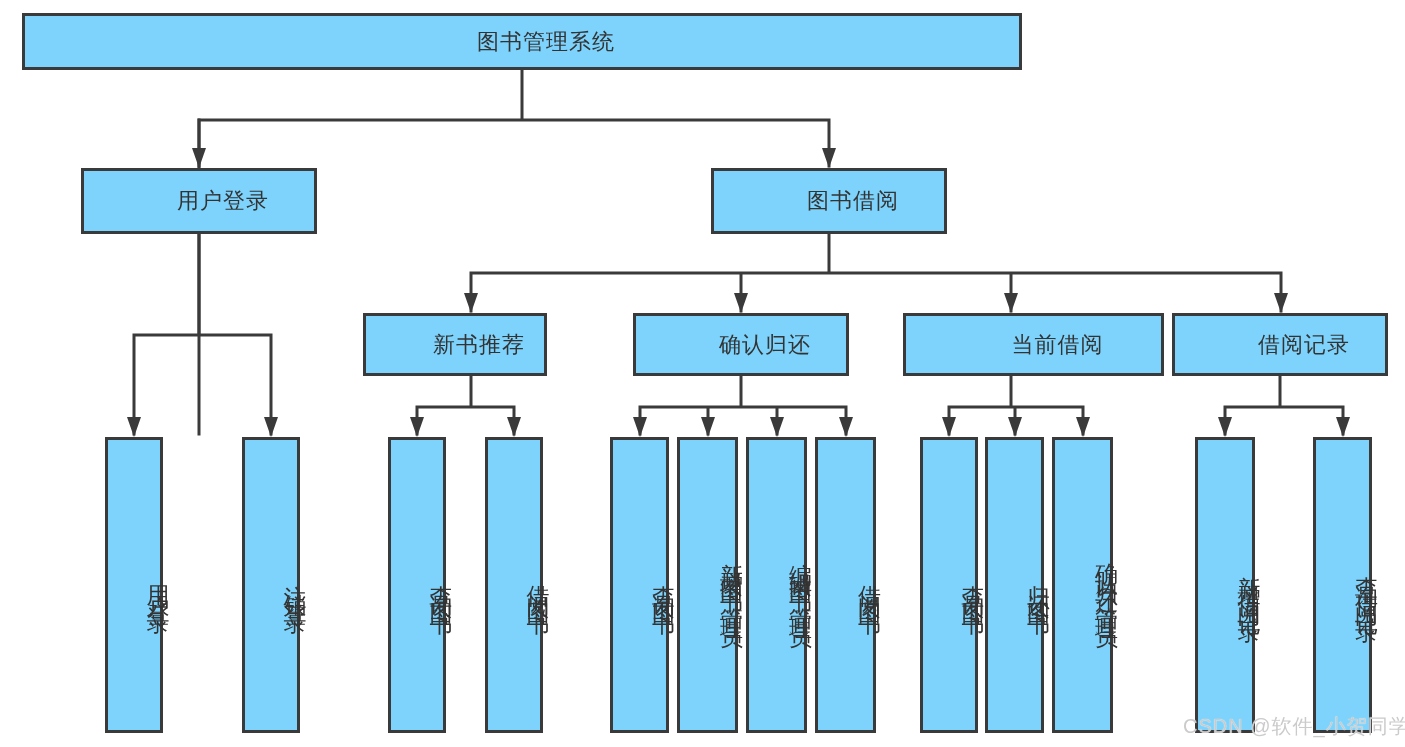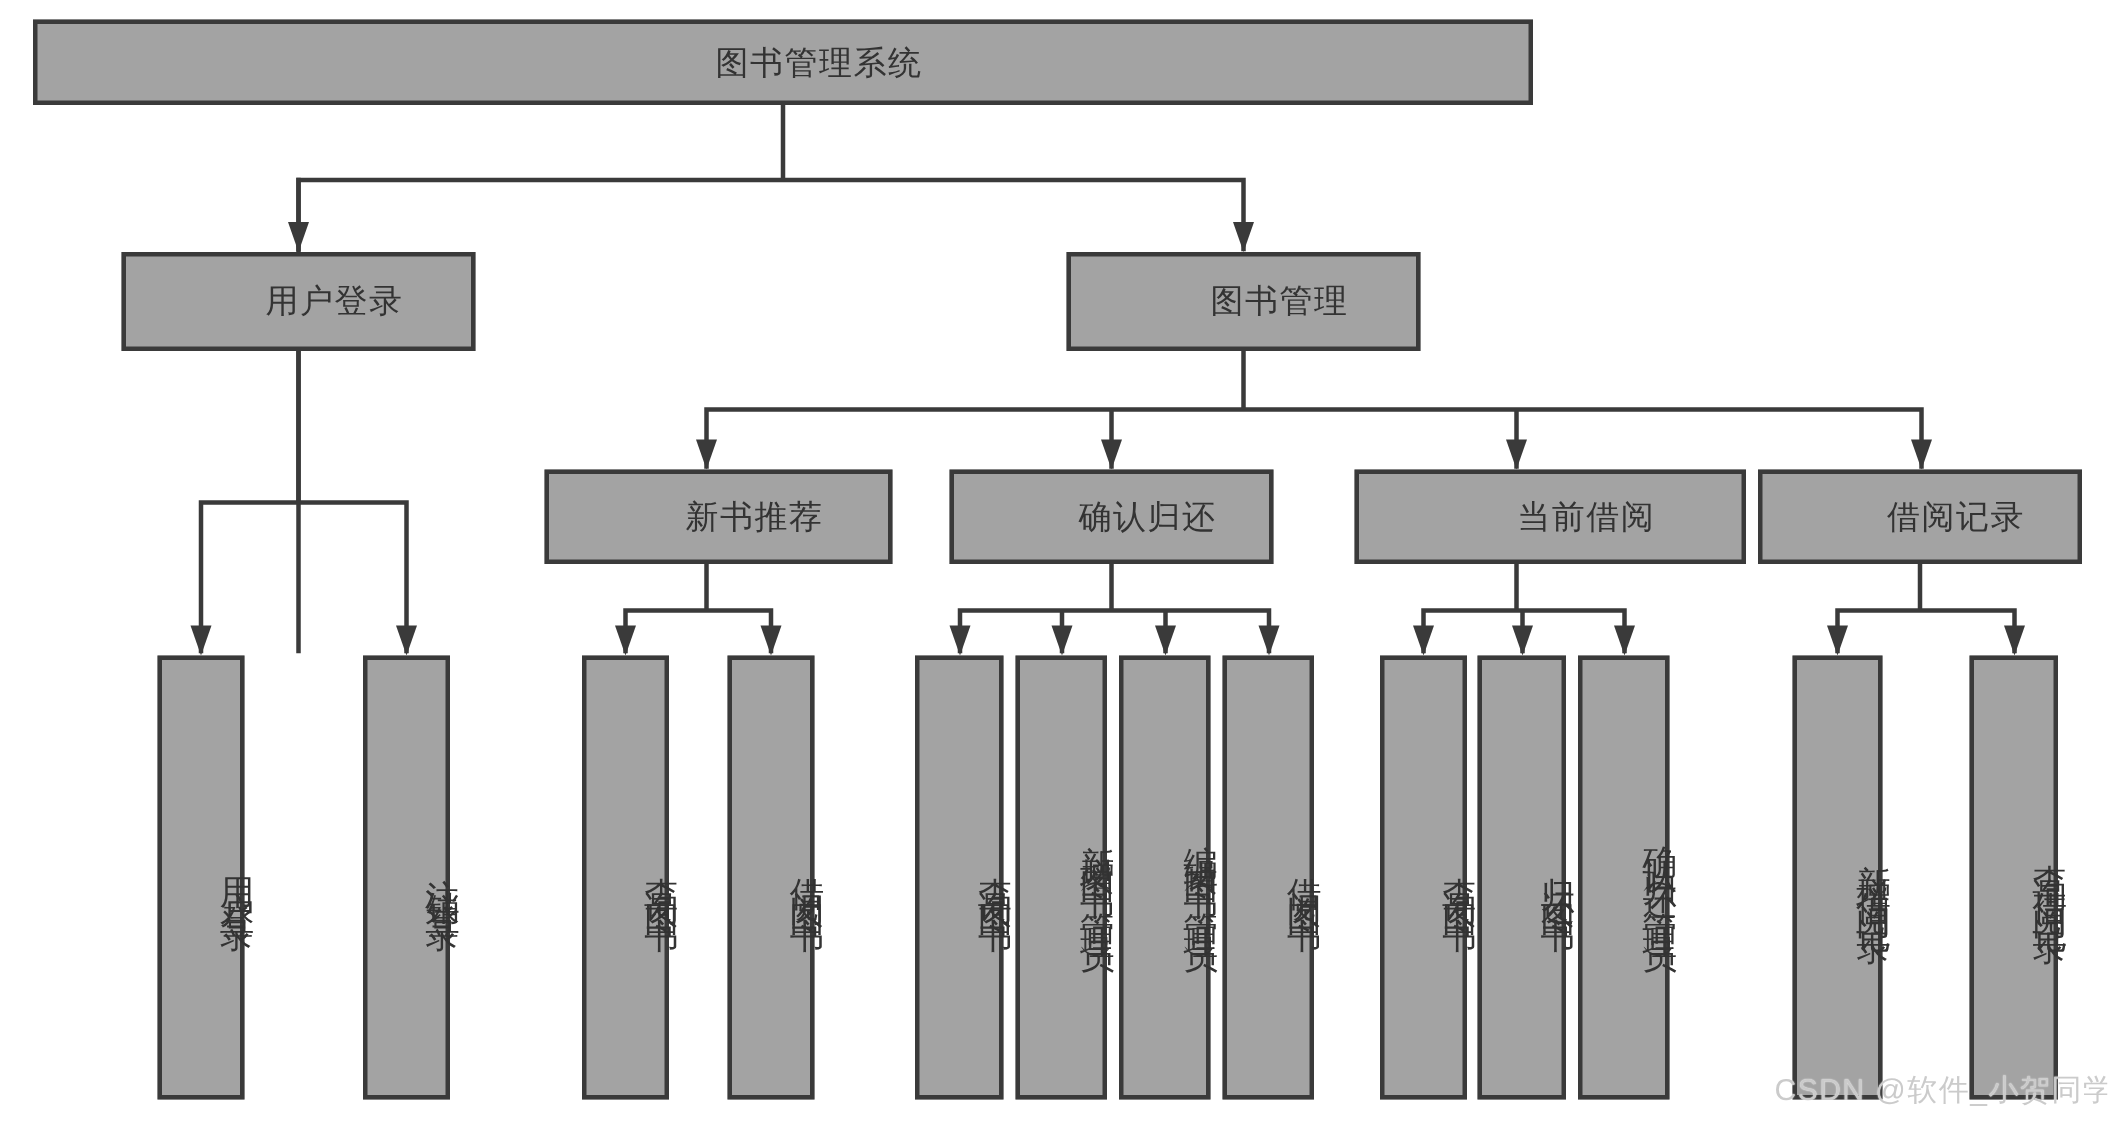--- a/index.html
+++ b/index.html
@@ -9,21 +9,21 @@
     height: 747px;
     background: #ffffff;
     font-family: "Liberation Sans", "DejaVu Sans", sans-serif;
     overflow: hidden;
   }
   .wires { position: absolute; left: 0; top: 0; z-index: 1; }
   .node {
     position: absolute;
     box-sizing: border-box;
     border: 3px solid #3a3a3a;
-    background: #a3a3a3;
+    background: #7dd3fc;
     display: flex;
     align-items: center;
     justify-content: center;
     z-index: 2;
     padding-left: 48px;
   }
   .node .lbl {
     color: #333333;
     font-size: 22px;
     letter-spacing: 1px;
@@ -96,24 +96,24 @@
   </svg>
 
   <div class="node h" style="left:22px; top:13px; width:1000px; height:57px">
     <span class="lbl">图书管理系统</span>
   </div>
 
   <div class="node h" style="left:81px; top:168px; width:236px; height:66px">
     <span class="lbl">用户登录</span>
   </div>
   <div class="node h" style="left:711px; top:168px; width:236px; height:66px">
-    <span class="lbl">图书管理</span>
+    <span class="lbl">图书借阅</span>
   </div>
 
-  <div class="node h" style="left:363px; top:313px; width:232px; height:63px">
+  <div class="node h" style="left:363px; top:313px; width:184px; height:63px">
     <span class="lbl">新书推荐</span>
   </div>
   <div class="node h" style="left:633px; top:313px; width:216px; height:63px">
     <span class="lbl">确认归还</span>
   </div>
   <div class="node h" style="left:903px; top:313px; width:261px; height:63px">
     <span class="lbl">当前借阅</span>
   </div>
   <div class="node h" style="left:1172px; top:313px; width:216px; height:63px">
     <span class="lbl">借阅记录</span>

